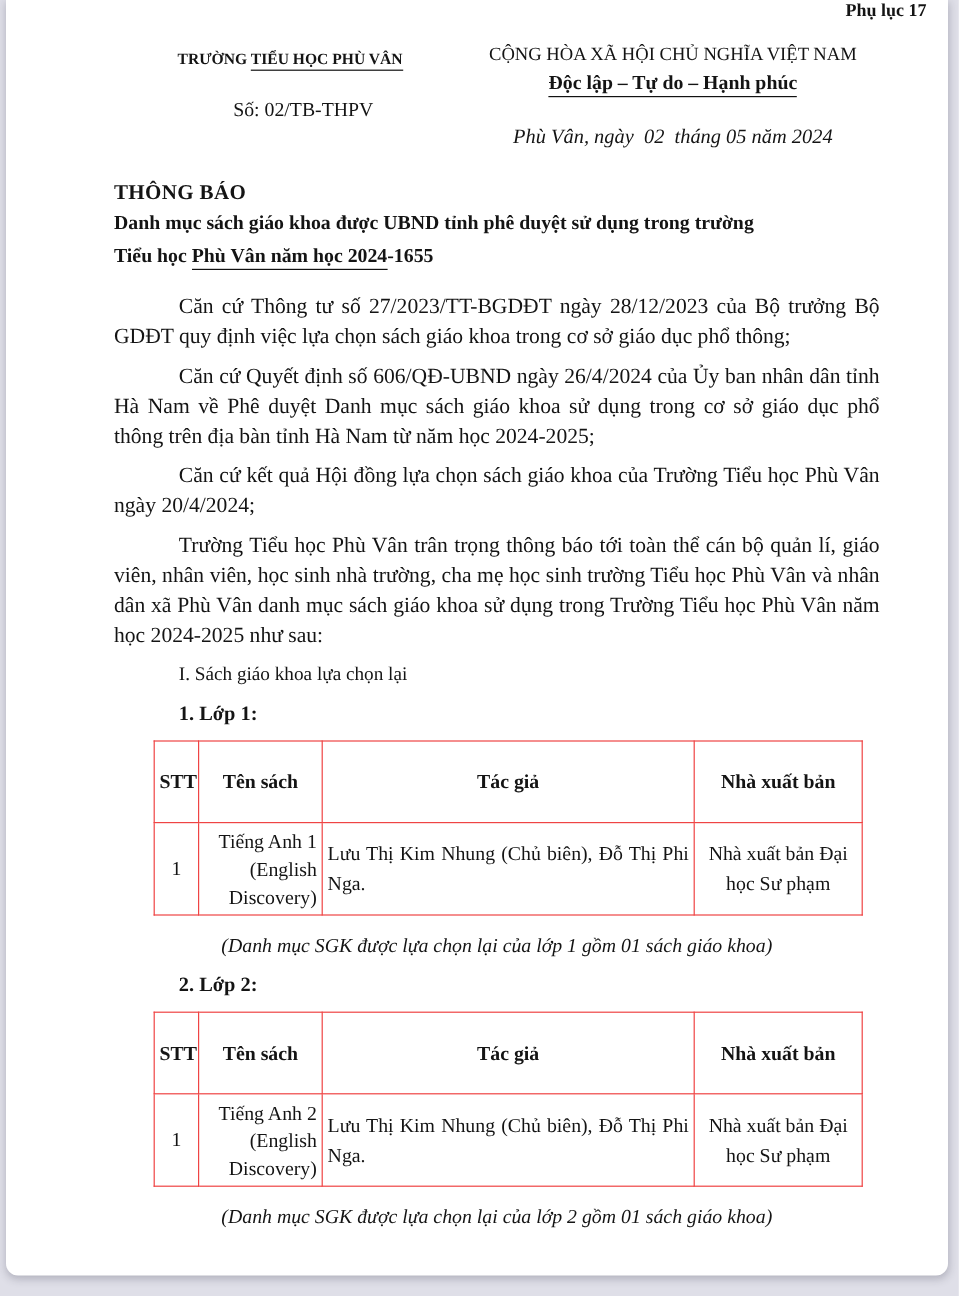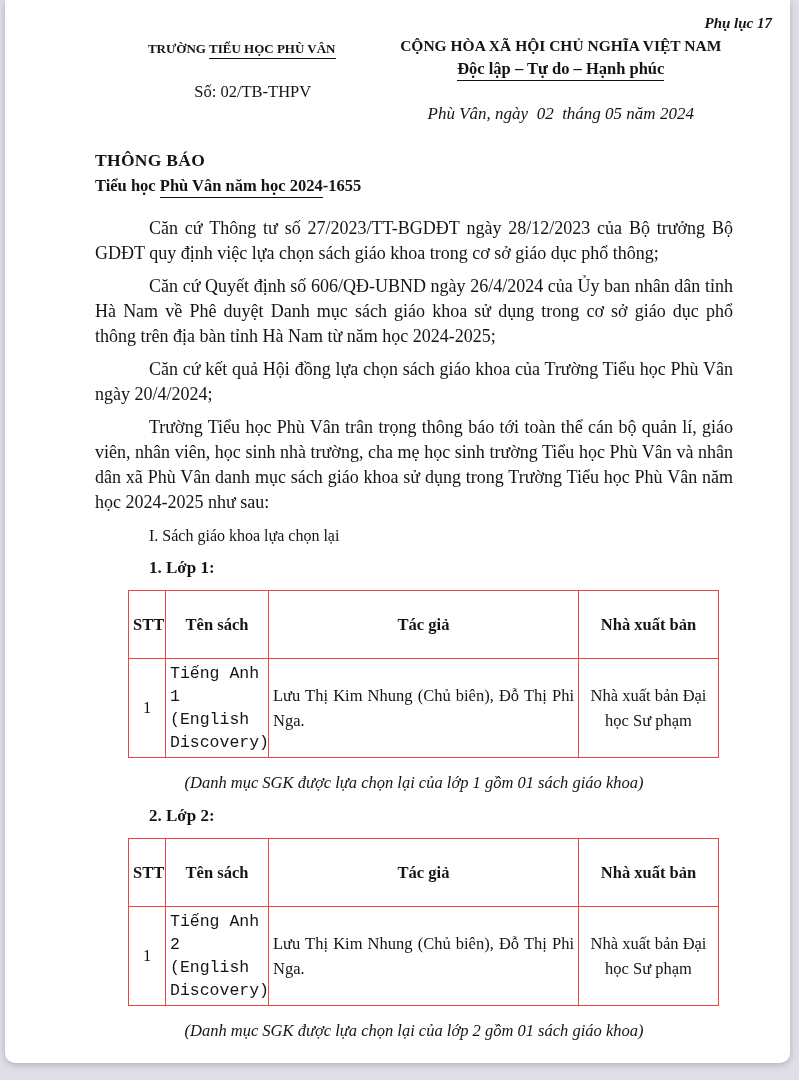--- a/index.html
+++ b/index.html
@@ -19,30 +19,29 @@
     border-radius: 0 0 10px 10px;
     box-shadow: 0 2px 7px rgba(40,40,60,0.25);
   }
   .content {
     position: relative;
     padding: 0 57px 0 90px; 
   }
   .appendix {
     position: absolute;
     top: 1px; right: 18px;
-    font-weight: bold; font-style: italic;
+    font-weight: bold; 
     font-size: 15px;
-    margin-top: 14px;
   }
   .header-row { display: flex; padding-top: 37px; }
   .header-left  { width: 46%; text-align: center; }
   .header-right { width: 54%; text-align: center; }
   .dept   { font-size: 15.5px; letter-spacing: .2px; }
   .school { font-size: 13px; font-weight: bold; margin-top: 4px; }
-  .country{ font-size: 15.5px; font-weight: bold; text-align: center; }
+  .country{ font-size: 15.5px; font-weight: normal; text-align: center; }
   .motto  { font-size: 16.5px; font-weight: bold; margin-top: 4px; }
   .u  { border-bottom: 1.5px solid #111; padding-bottom: 2px; }
   .doc-number { margin-top: 25px; text-align: center; padding-left: 22px; font-size: 16.5px; }
   .dateline   { margin-top: 25px; font-style: italic; font-size: 17px; white-space: pre-wrap; }
   .title-block { text-align: left; margin-top: 26px; }
   .title    { font-weight: bold; font-size: 17.5px; letter-spacing: .3px; }
   .subtitle { font-weight: bold; font-size: 16.5px; line-height: 25px; margin-top: 2px; }
   .para {
     font-size: 18px; line-height: 25px;
     text-align: justify; text-indent: 54px;
@@ -61,21 +60,21 @@
   table.sgk th {
     font-size: 16.5px; font-weight: bold;
     height: 63px; text-align: center; padding: 2px 4px;
   }
   table.sgk td { font-size: 16.5px; height: 70px; padding: 3px 4px; vertical-align: middle; }
   col.c-stt  { width: 37px; }
   col.c-name { width: 103px; }
   col.c-auth { width: 310px; }
   col.c-pub  { width: 140px; }
   td.stt  { text-align: center; }
-  td.name { text-align: left; line-height: 23px; padding: 3px 5px; font-family: Liberation Mono, monospace; }
+  td.name { text-align: right; line-height: 23px; padding: 3px 5px; }
   td.auth { text-align: justify; line-height: 25px; padding: 3px 7px; }
   td.pub  { text-align: center; line-height: 25px; padding: 3px 10px; }
   .note {
     font-style: italic; font-size: 16.5px;
     text-align: center;
     margin: 15px 0 12px;
   }
 </style>
 </head>
 <body>
@@ -92,20 +91,21 @@
       </div>
       <div class="header-right">
         <div class="country">CỘNG HÒA XÃ HỘI CHỦ NGHĨA VIỆT NAM</div>
         <div class="motto"><span class="u">Độc lập – Tự do – Hạnh phúc</span></div>
         <div class="dateline">Phù Vân, ngày  02  tháng 05 năm 2024</div>
       </div>
     </div>
 
     <div class="title-block">
       <div class="title">THÔNG BÁO</div>
+      <div class="subtitle">Danh mục sách giáo khoa được UBND tỉnh phê duyệt sử dụng trong trường</div>
       <div class="subtitle"><span>Tiểu học </span><span class="u">Phù Vân năm học 2024</span><span>-1655</span></div>
     </div>
 
     <p class="para first">Căn cứ Thông tư số 27/2023/TT-BGDĐT ngày 28/12/2023 của Bộ trưởng Bộ GDĐT quy định việc lựa chọn sách giáo khoa trong cơ sở giáo dục phổ thông;</p>
     <p class="para">Căn cứ Quyết định số 606/QĐ-UBND ngày 26/4/2024 của Ủy ban nhân dân tỉnh Hà Nam về Phê duyệt Danh mục sách giáo khoa sử dụng trong cơ sở giáo dục phổ thông trên địa bàn tỉnh Hà Nam từ năm học 2024-2025;</p>
     <p class="para">Căn cứ kết quả Hội đồng lựa chọn sách giáo khoa của Trường Tiểu học Phù Vân ngày 20/4/2024;</p>
     <p class="para">Trường Tiểu học Phù Vân trân trọng thông báo tới toàn thể cán bộ quản lí, giáo viên, nhân viên, học sinh nhà trường, cha mẹ học sinh trường Tiểu học Phù Vân và nhân dân xã Phù Vân danh mục sách giáo khoa  sử dụng trong Trường Tiểu học Phù Vân năm học 2024-2025 như sau:</p>
 
     <div class="sec-heading">I. Sách giáo khoa lựa chọn lại</div>
 

